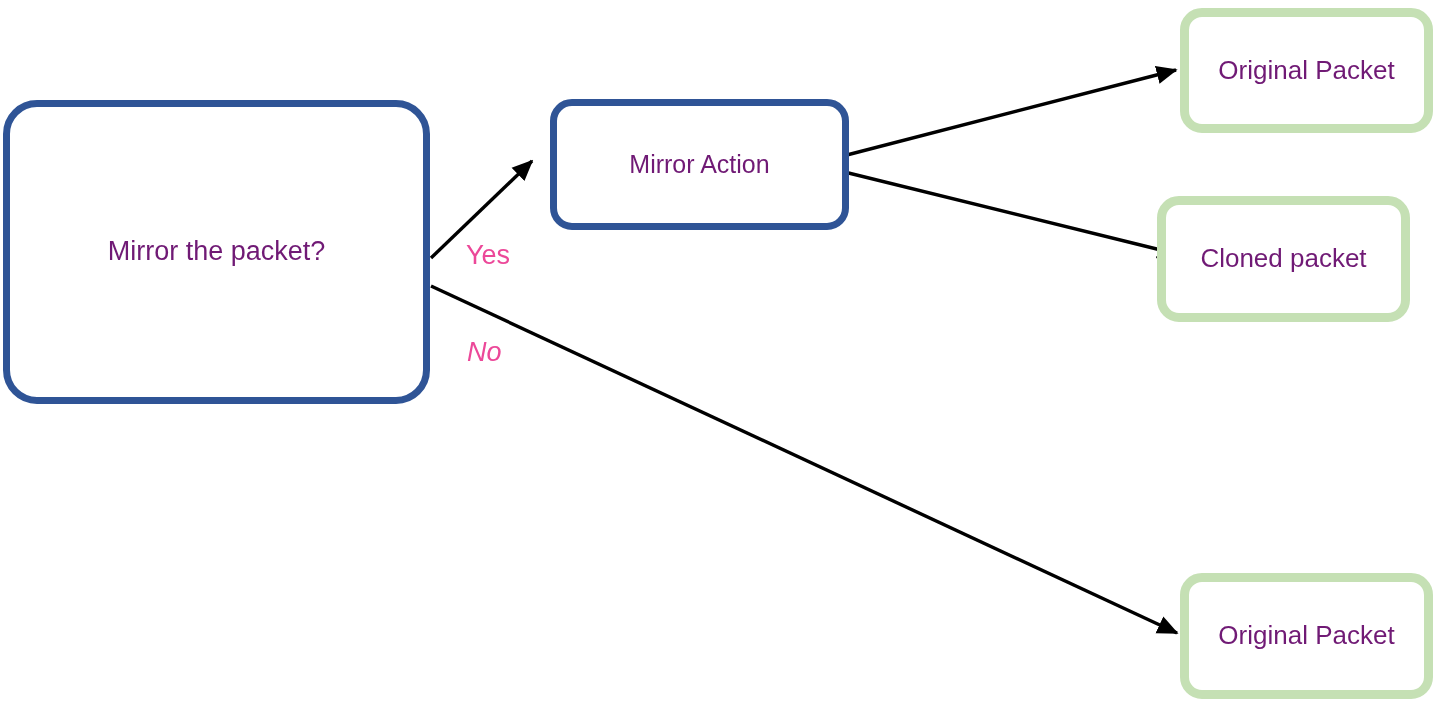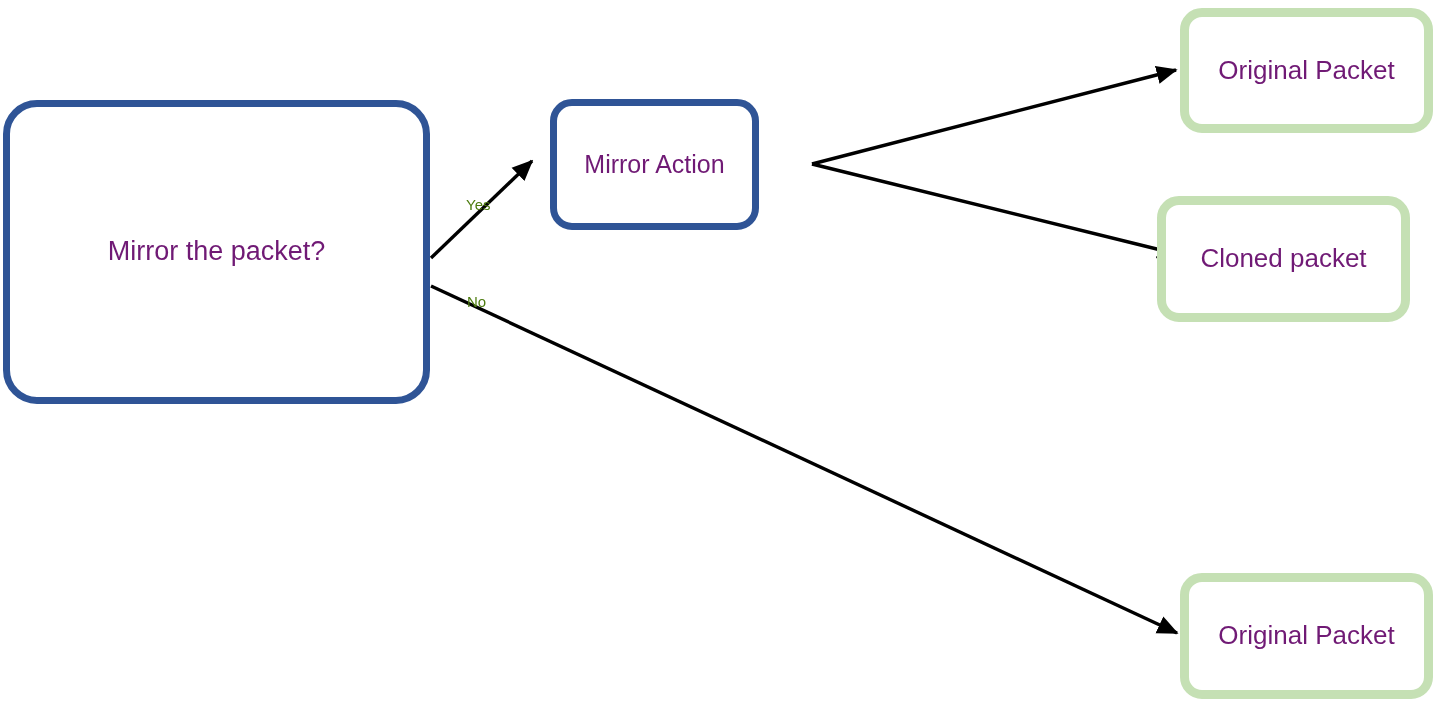--- a/index.html
+++ b/index.html
@@ -47,24 +47,25 @@
     border-radius: 22px;
     font-size: 25px;
   }
   .node-output {
     border: 9px solid #C5E0B4;
     border-radius: 22px;
     font-size: 26px;
   }
   .edge-label {
     position: absolute;
-    font-size: 15px;
-    color: #4d7c0f;
+    font-size: 27px;
+    color: #ec4899;
     white-space: nowrap;
     background: transparent;
+    margin-top: 44px;
   }
 </style>
 </head>
 <body>
 
 <div id="canvas">
 
   <svg id="edges" viewBox="0 0 1440 704" width="1440" height="704" xmlns="http://www.w3.org/2000/svg">
     <defs>
       <marker id="arrow" viewBox="0 0 10 10" refX="9.2" refY="5" markerWidth="6.2" markerHeight="6.2" orient="auto-start-reverse">
@@ -78,33 +79,33 @@
 
     <path d="M 812 164 L 1176 70" stroke="#000000" stroke-width="3.4" fill="none" marker-end="url(#arrow)"></path>
 
     <path d="M 812 164 L 1177 254" stroke="#000000" stroke-width="3.4" fill="none" marker-end="url(#arrow)"></path>
   </svg>
 
   <div class="node node-decision" style="left:3px; top:100px; width:427px; height:304px;">
     <span>Mirror the packet?</span>
   </div>
 
-  <div class="node node-action" style="left:550px; top:99px; width:209px; height:131px;">
+  <div class="node node-action" style="left:550px; top:99px; width:299px; height:131px;">
     <span>Mirror Action</span>
   </div>
 
   <div class="node node-output" style="left:1180px; top:8px; width:253px; height:125px;">
     <span>Original Packet</span>
   </div>
 
   <div class="node node-output" style="left:1157px; top:196px; width:253px; height:126px;">
     <span>Cloned packet</span>
   </div>
 
   <div class="node node-output" style="left:1180px; top:573px; width:253px; height:126px;">
     <span>Original Packet</span>
   </div>
 
   <div class="edge-label" style="left:466px; top:196px;">Yes</div>
 
-  <div class="edge-label" style="left:467px; top:293px;">No</div>
+  <div class="edge-label" style="left:467px; top:293px;font-style:italic;">No</div>
 
 </div>
 
 </body></html>

